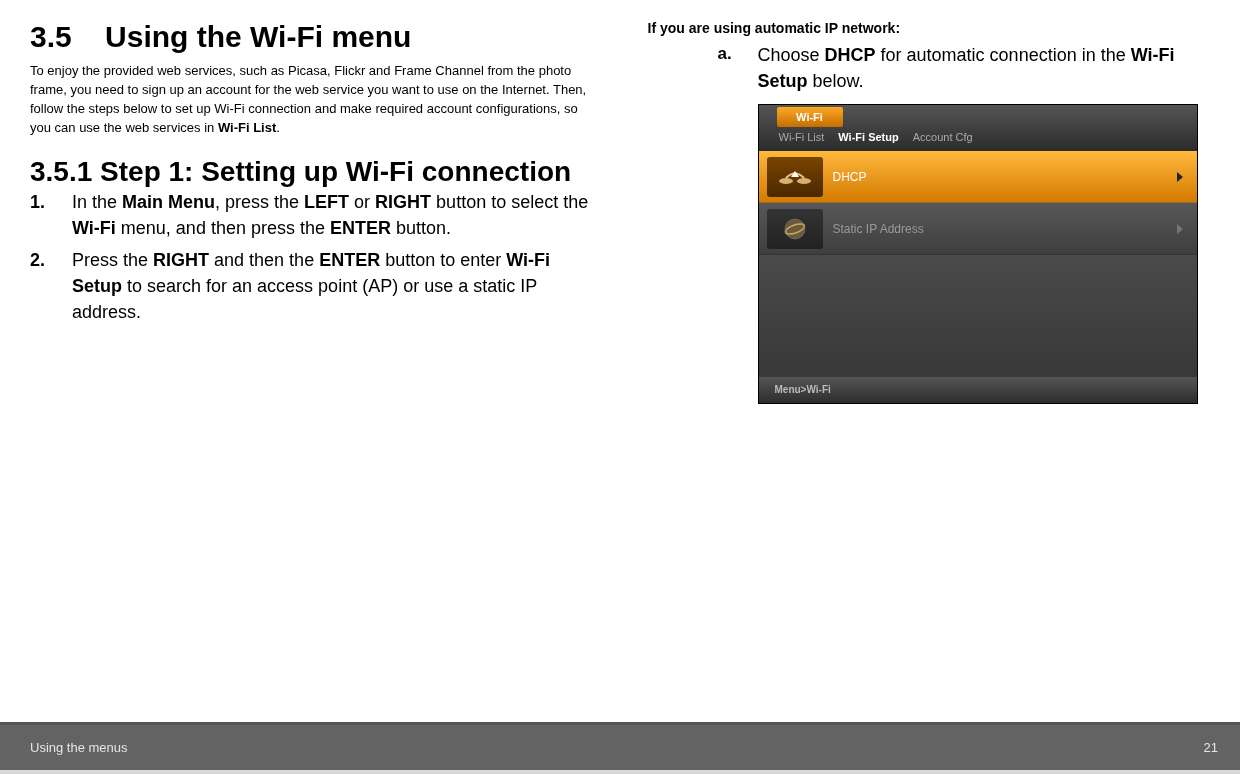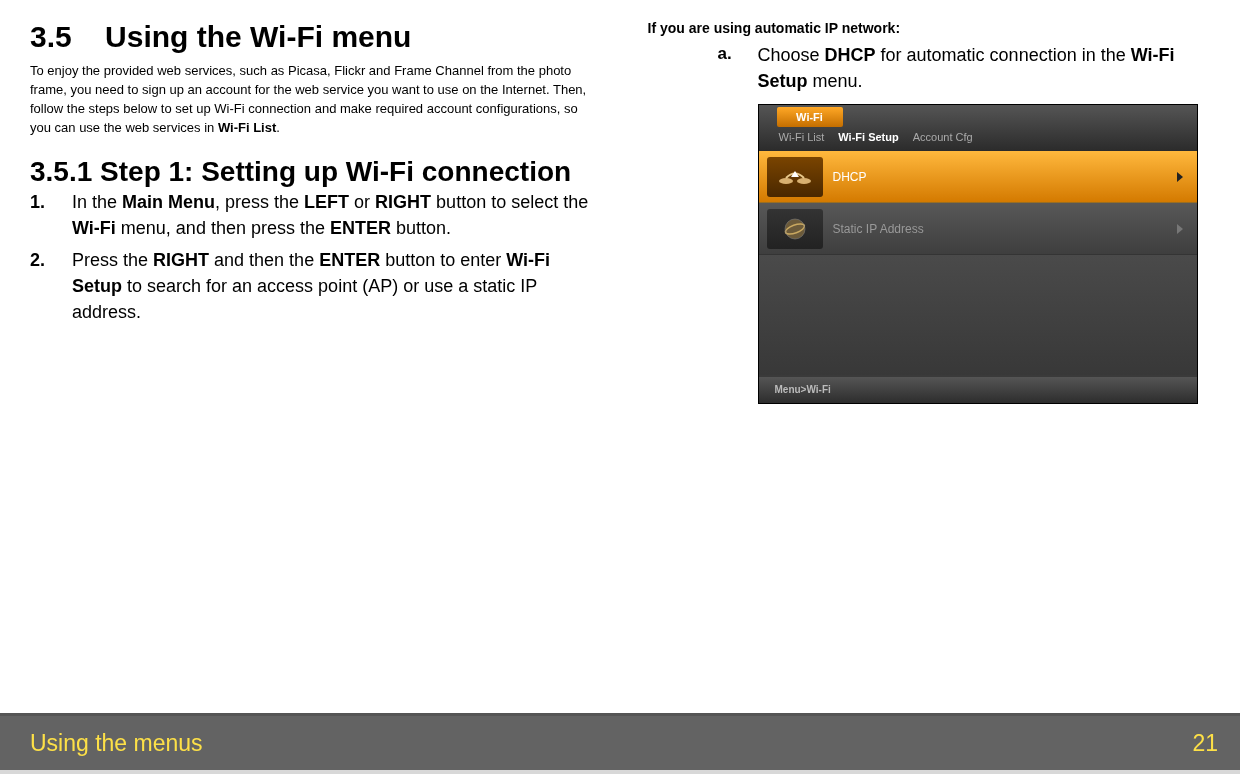--- a/index.html
+++ b/index.html
@@ -168,25 +168,25 @@
     padding-left: 16px;
     line-height: 26px;
     font-weight: bold;
   }
 
   
   .footer-bar {
     position: absolute;
     left: 0; right: 0;
     bottom: 0;
-    height: 61px;
+    height: 52px;
     border-top: 3px solid #555;
     background: #636363;
-    color: #fde047;
-    font-size: 23px;
+    color: #e5e5e5;
+    font-size: 13px;
     display: flex;
     align-items: center;
     justify-content: space-between;
     padding: 0 22px 0 30px;
     border-bottom: 4px solid #d8d8d8;
   }
 </style>
 </head>
 <body>
 
@@ -214,21 +214,21 @@
         <span>Press the </span><b>RIGHT</b><span> and then the </span><b>ENTER</b><span> button to enter </span><b>Wi-Fi Setup</b><span> to search for an access point (AP) or use a static IP address.</span>
       </div>
     </div>
   </div>
 
   <div class="col">
     <div class="subhead">If you are using automatic IP network:</div>
     <div class="sub-ol">
       <div class="sub-ol-num">a.</div>
       <div>
-        <span>Choose </span><b>DHCP</b><span> for automatic connection in the </span><b>Wi-Fi Setup</b><span> menu.</span>
+        <span>Choose </span><b>DHCP</b><span> for automatic connection in the </span><b>Wi-Fi Setup</b><span> below.</span>
       </div>
     </div>
 
     <div class="device">
       <div class="dev-header">
         <div class="dev-title-tab">Wi-Fi</div>
         <div class="dev-tabs">
           <span>Wi-Fi  List</span>
           <span class="active">Wi-Fi Setup</span>
           <span>Account Cfg</span>

